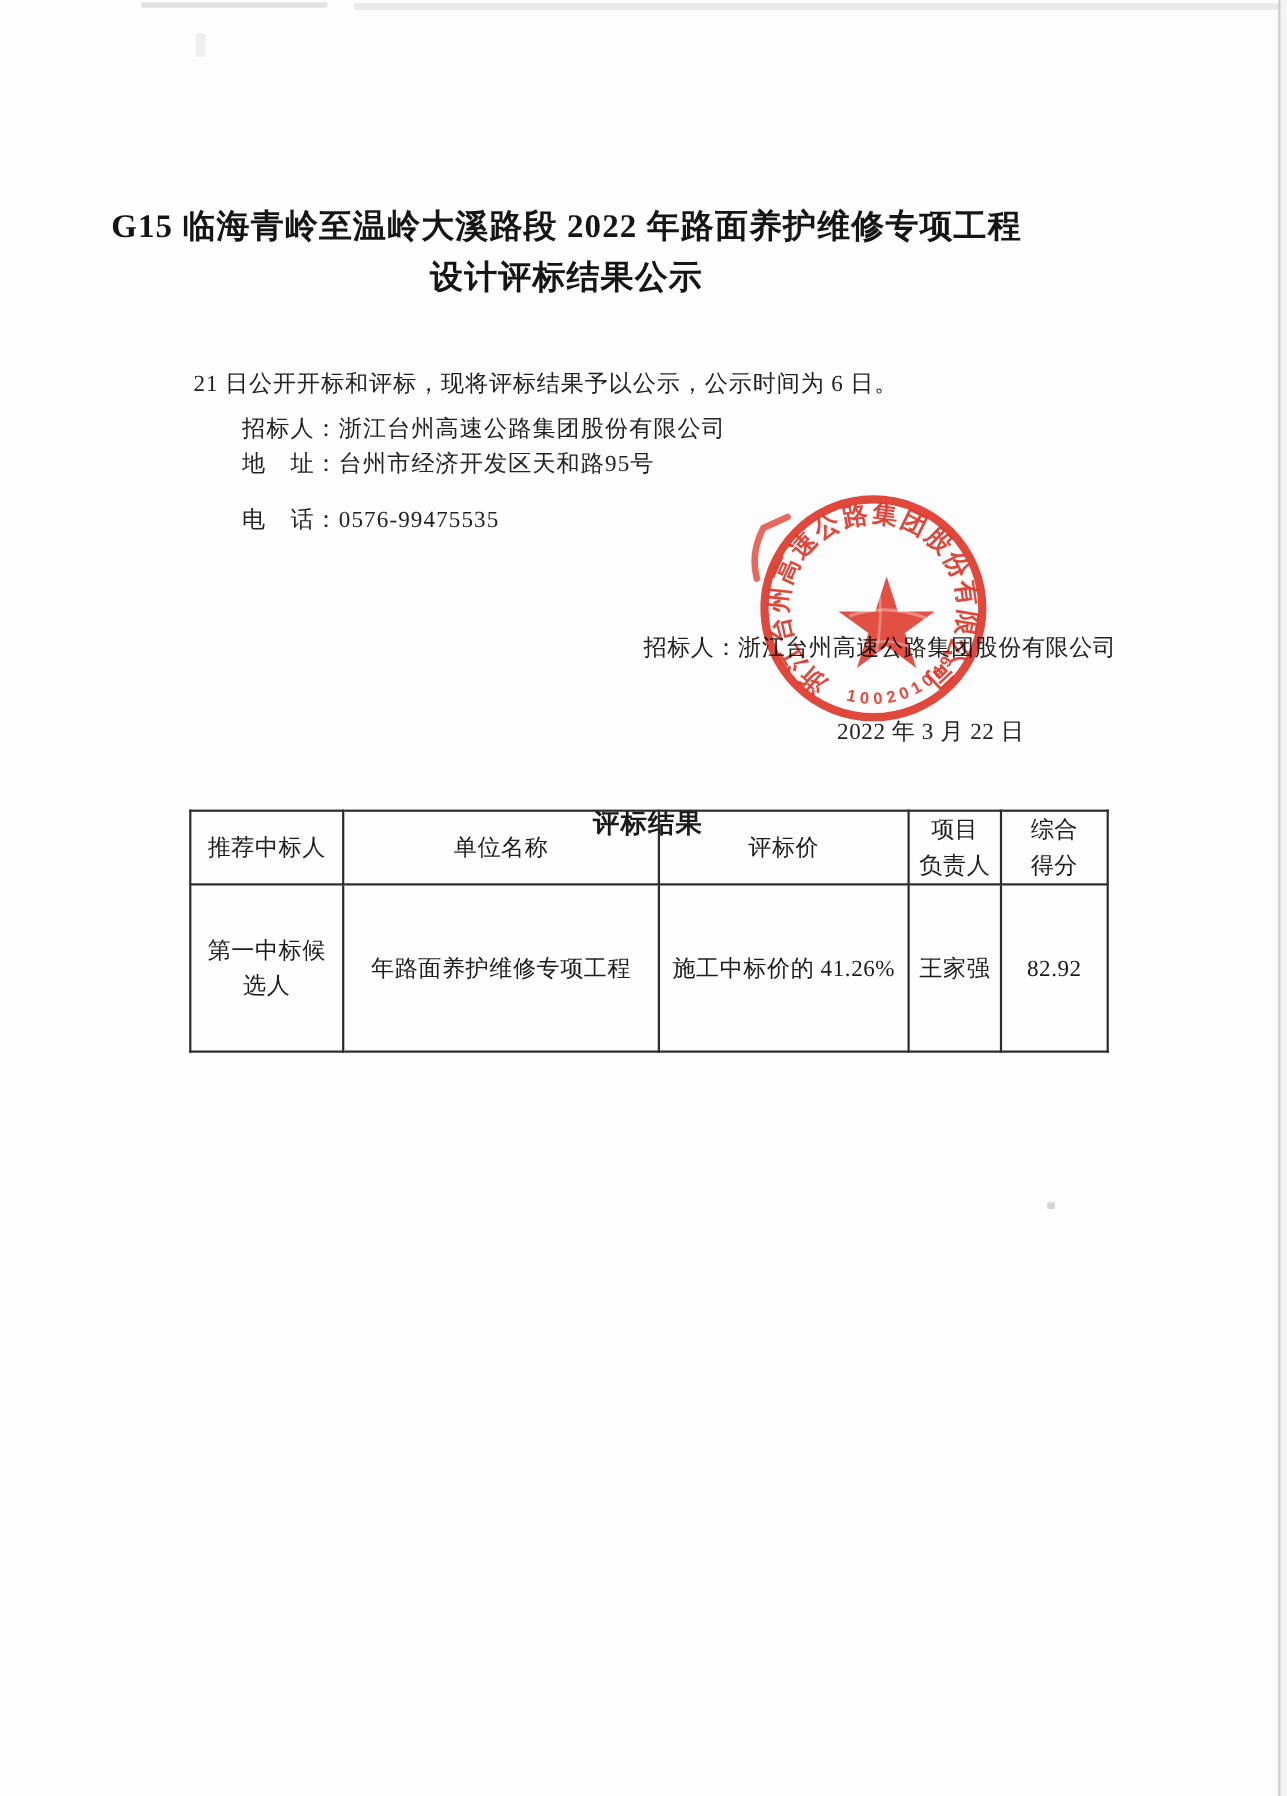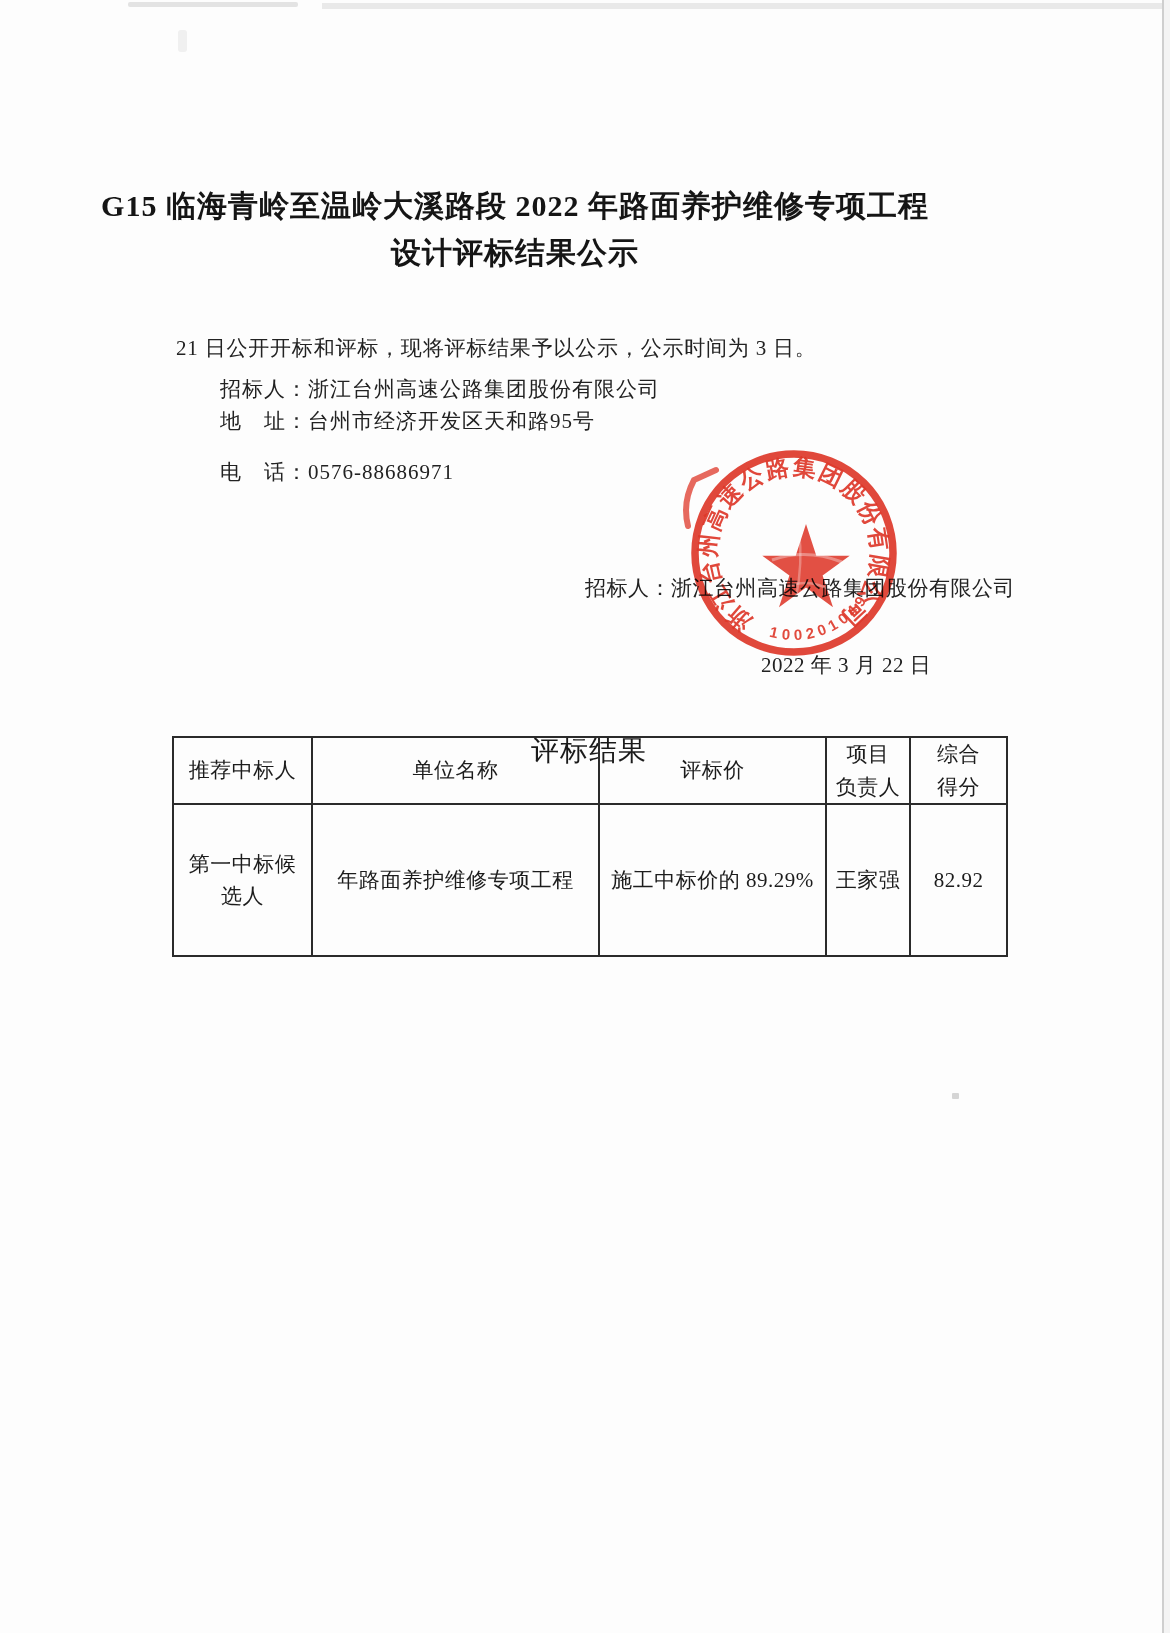--- a/index.html
+++ b/index.html
@@ -34,21 +34,21 @@
 
   .signature-line{position:absolute;left:585px;top:574px;font-size:21px;letter-spacing:.5px;
     white-space:nowrap;color:#222;}
   .date-line{position:absolute;left:727px;top:651px;font-size:21px;letter-spacing:.5px;
     white-space:nowrap;color:#222;margin-left:34px;}
 
   .seal-svg{position:absolute;left:620px;top:420px;width:340px;height:260px;
     mix-blend-mode:multiply;}
 
   .table-caption{position:absolute;left:172px;top:732px;width:834px;text-align:center;
-    font-size:28px;letter-spacing:1px;color:#1a1a1a;}
+    font-size:24px;letter-spacing:1px;color:#1a1a1a;font-weight:bold;}
 
   table.results{position:absolute;left:172px;top:736px;width:834px;
     border-collapse:collapse;table-layout:fixed;}
   table.results th, table.results td{
     border:2px solid #2b2b2b;text-align:center;vertical-align:middle;
     font-size:21px;font-weight:400;color:#1c1c1c;letter-spacing:.5px;
     white-space:pre-line;line-height:1.55;padding:0 4px;overflow:hidden;
   }
   table.results th{height:62px;}
   table.results td{height:150px;}
@@ -65,25 +65,25 @@
   <div class="artifact smudge1"></div>
   <div class="artifact right-margin"></div>
   <div class="artifact right-line"></div>
   <div class="artifact speck"></div>
 
   <div class="title-block">
     <div class="title-line">G15 临海青岭至温岭大溪路段 2022 年路面养护维修专项工程</div>
     <div class="title-line">设计评标结果公示</div>
   </div>
 
-  <div class="para-line para-2">21 日公开开标和评标，现将评标结果予以公示，公示时间为 3 日。</div>
+  <div class="para-line para-2">21 日公开开标和评标，现将评标结果予以公示，公示时间为 6 日。</div>
 
   <div class="info-line info-1"><span>招标人：</span><span>浙江台州高速公路集团股份有限公司</span></div>
   <div class="info-line info-2"><span>地　址：</span><span>台州市经济开发区天和路95号</span></div>
-  <div class="info-line info-3"><span>电　话：</span><span>0576-88686971</span></div>
+  <div class="info-line info-3"><span>电　话：</span><span>0576-99475535</span></div>
 
   <div class="signature-line">招标人：浙江台州高速公路集团股份有限公司</div>
   <div class="date-line">2022 年 3 月 22 日</div>
 
   <svg class="seal-svg" viewBox="620 420 340 260" xmlns="http://www.w3.org/2000/svg">
     <defs>
       <path id="ringPath" d="M 755 620.5 A 78 78 0 1 1 833 620.5" fill="none"></path>
       <path id="numPath" d="M 761.4 633.7 A 87 87 0 0 0 876.7 579.9" fill="none"></path>
     </defs>
 
@@ -123,20 +123,20 @@
 负责人</th>
         <th>综合
 得分</th>
       </tr>
     </thead>
     <tbody>
       <tr>
         <td>第一中标候
 选人</td>
         <td>年路面养护维修专项工程</td>
-        <td>施工中标价的 89.29%</td>
+        <td>施工中标价的 41.26%</td>
         <td>王家强</td>
         <td>82.92</td>
       </tr>
     </tbody>
   </table>
 
 </div>
 
 </body></html>

